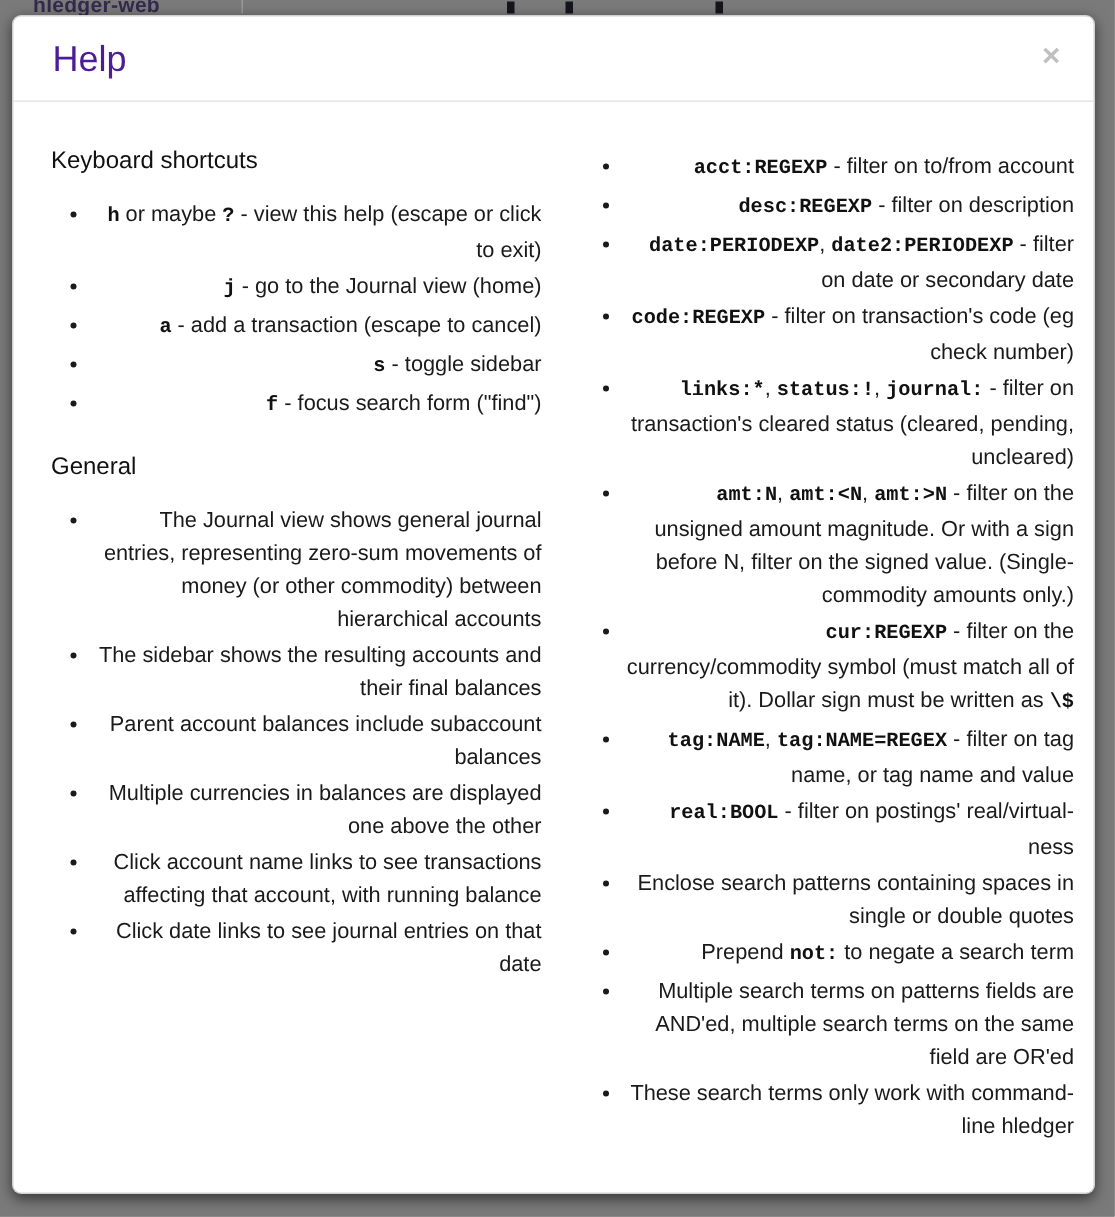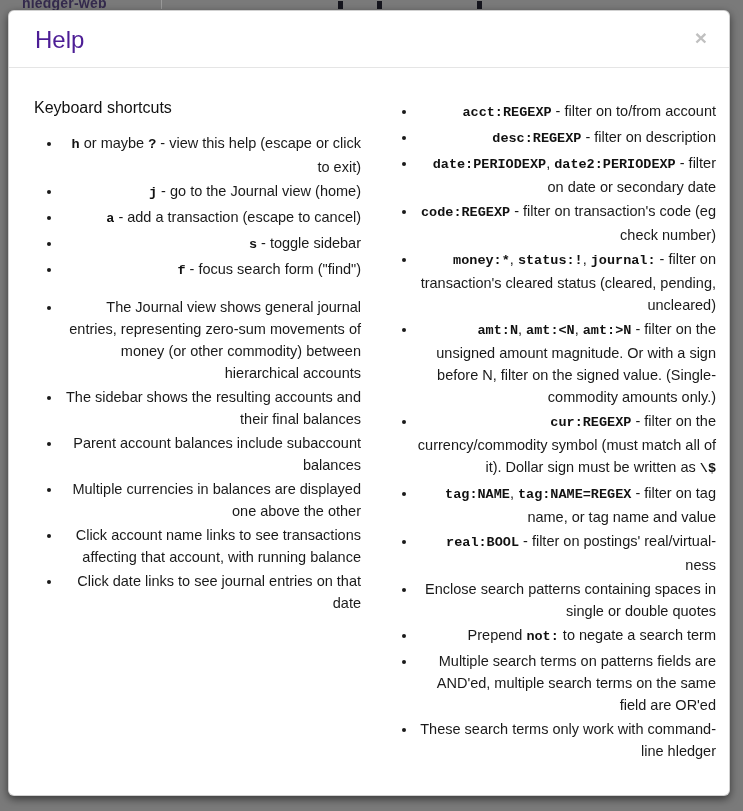--- a/index.html
+++ b/index.html
@@ -133,38 +133,39 @@
           <h4 class="help-section-heading">Keyboard shortcuts</h4>
           <ul class="help-list">
             <li><code>h</code> or maybe <code>?</code> - view this help (escape or click to exit)</li>
             <li><code>j</code> - go to the Journal view (home)</li>
             <li><code>a</code> - add a transaction (escape to cancel)</li>
             <li><code>s</code> - toggle sidebar</li>
             <li><code>f</code> - focus search form ("find")</li>
           </ul>
         </div>
         <div class="help-section">
+          <h4 class="help-section-heading">General</h4>
           <ul class="help-list">
             <li>The Journal view shows general journal entries, representing zero-sum movements of money (or other commodity) between hierarchical accounts</li>
             <li>The sidebar shows the resulting accounts and their final balances</li>
             <li>Parent account balances include subaccount balances</li>
             <li>Multiple currencies in balances are displayed one above the other</li>
             <li>Click account name links to see transactions affecting that account, with running balance</li>
             <li>Click date links to see journal entries on that date</li>
           </ul>
         </div>
       </div>
     <div class="col">
         <div class="help-section">
           <ul class="help-list">
             <li><code>acct:REGEXP</code> - filter on to/from account</li>
             <li><code>desc:REGEXP</code> - filter on description</li>
             <li><code>date:PERIODEXP</code>, <code>date2:PERIODEXP</code> - filter on date or secondary date</li>
             <li><code>code:REGEXP</code> - filter on transaction's code (eg check number)</li>
-            <li><code>money:*</code>, <code>status:!</code>, <code>journal:</code> - filter on transaction's cleared status (cleared, pending, uncleared)</li>
+            <li><code>links:*</code>, <code>status:!</code>, <code>journal:</code> - filter on transaction's cleared status (cleared, pending, uncleared)</li>
             <li><code>amt:N</code>, <code>amt:&lt;N</code>, <code>amt:&gt;N</code> - filter on the unsigned amount magnitude. Or with a sign before N, filter on the signed value. (Single-commodity amounts only.)</li>
             <li><code>cur:REGEXP</code> - filter on the currency/commodity symbol (must match all of it). Dollar sign must be written as <code>\$</code></li>
             <li><code>tag:NAME</code>, <code>tag:NAME=REGEX</code> - filter on tag name, or tag name and value</li>
             <li><code>real:BOOL</code> - filter on postings' real/virtual-ness</li>
             <li>Enclose search patterns containing spaces in single or double quotes</li>
             <li>Prepend <code>not:</code> to negate a search term</li>
             <li>Multiple search terms on patterns fields are AND'ed, multiple search terms on the same field are OR'ed</li>
             <li>These search terms only work with command-line hledger</li>
           </ul>
         </div>

